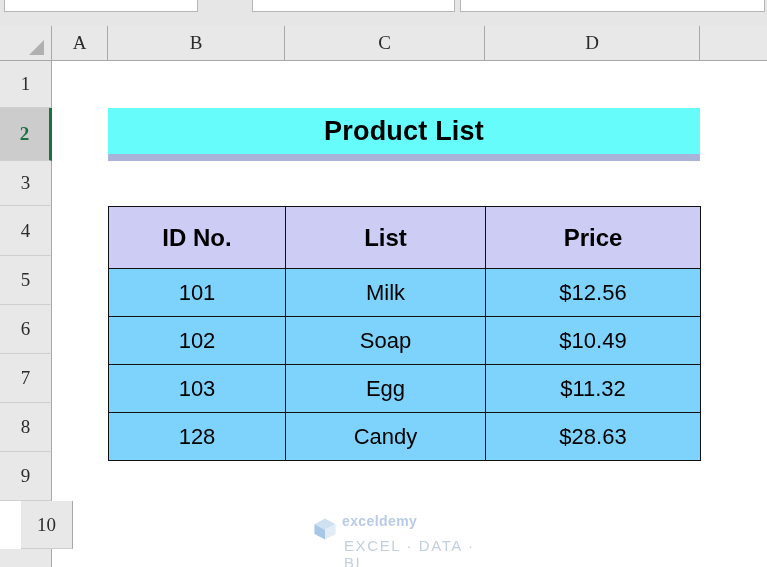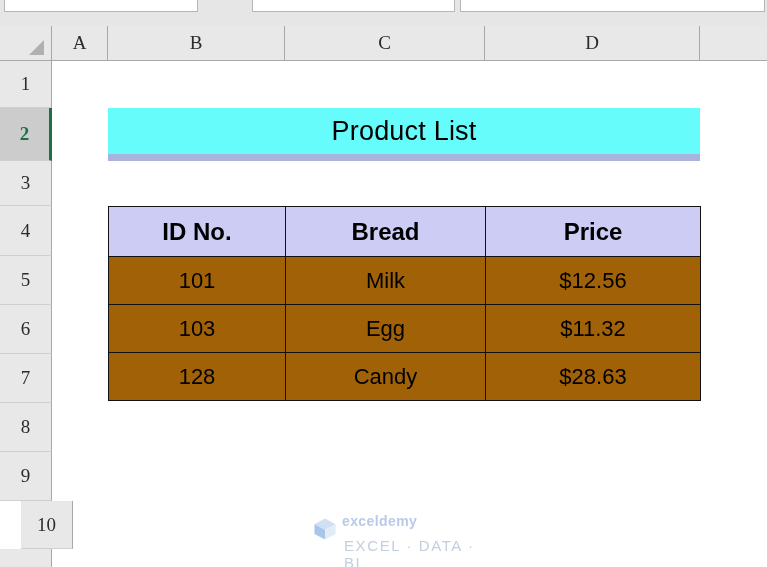--- a/index.html
+++ b/index.html
@@ -104,48 +104,48 @@
   .title-cell {
     position: absolute;
     left: 108px; top: 108px;
     width: 592px; height: 53px;
     background: #66fcfc;
     border-bottom: 7px solid #aab3da;
     display: flex; align-items: center; justify-content: center;
   }
   .title-text {
     font-size: 27px;
-    font-weight: normal;
+    font-weight: bold;
     color: #000000;
     letter-spacing: .2px;
   }
 
   
   .tbl {
     position: absolute;
     left: 108px; top: 206px;
     width: 592px;
     border-collapse: collapse;
     table-layout: fixed;
   }
   .tbl td {
     border: 1.6px solid #111111;
     height: 48px;
     text-align: center;
     vertical-align: middle;
     font-size: 22px;
     color: #000000;
-    background: #a16207;
+    background: #7dd3fc;
     padding: 0;
   }
   .tbl .hdr td {
     background: #ccccf5;
     font-weight: bold;
     font-size: 24px;
-    height: 50px;
+    height: 62px;
   }
   .col-b { width: 177px; }
   .col-c { width: 200px; }
   .col-d { width: 215px; }
 
   
   .watermark {
     position: absolute;
     left: 312px; top: 512px;
     width: 180px; height: 40px;
@@ -215,27 +215,32 @@
 
   <table class="tbl">
     <colgroup>
       <col class="col-b">
         <col class="col-c">
         <col class="col-d">
     </colgroup>
     <tbody>
       <tr class="hdr">
         <td>ID No.</td>
-        <td>Bread</td>
+        <td>List</td>
         <td>Price</td>
       </tr>
       <tr>
         <td>101</td>
         <td>Milk</td>
         <td>$12.56</td>
+      </tr>
+      <tr>
+        <td>102</td>
+        <td>Soap</td>
+        <td>$10.49</td>
       </tr>
       <tr>
         <td>103</td>
         <td>Egg</td>
         <td>$11.32</td>
       </tr>
       <tr>
         <td>128</td>
         <td>Candy</td>
         <td>$28.63</td>

